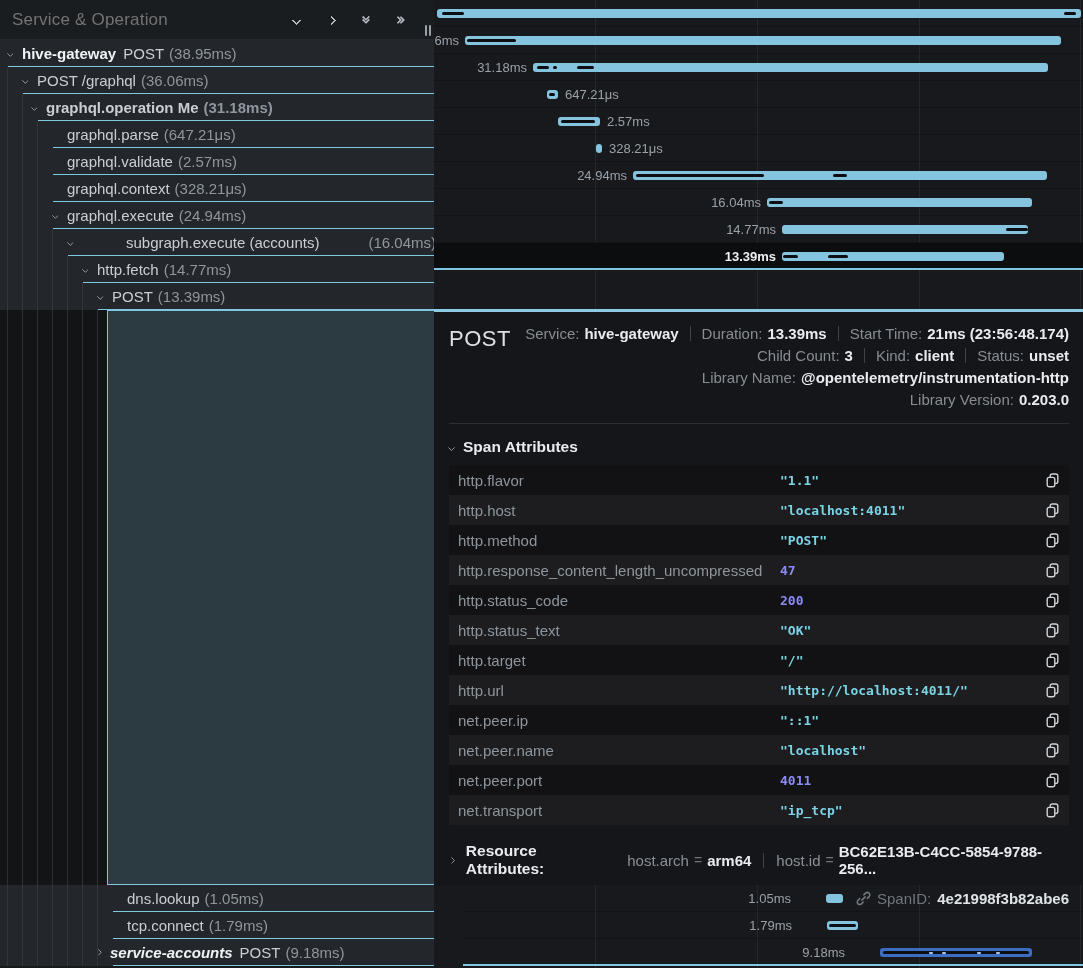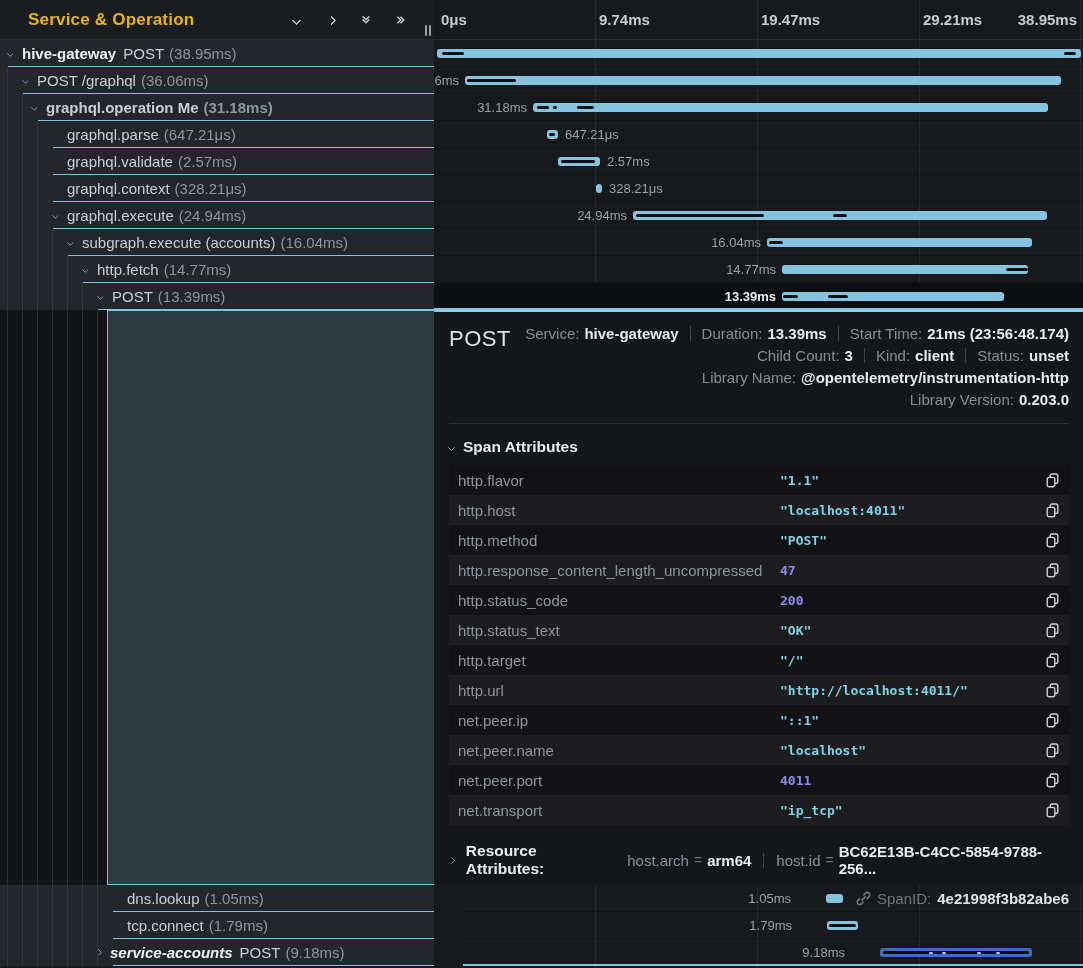--- a/index.html
+++ b/index.html
@@ -8,21 +8,21 @@
     position:relative; width:1083px; height:968px; overflow:hidden;
     background:#17191c; font-family:"Liberation Sans", sans-serif;
     -webkit-font-smoothing:antialiased;
   }
   
   .left-panel { position:absolute; left:0; top:0; width:434px; height:968px; background:#17191b; overflow:hidden; }
   .left-header {
     position:relative; height:40px; background:#1a1d20; border-bottom:1px solid #26292d;
     display:flex; align-items:center;
   }
-  .left-header .title { font-size:17px; font-weight:700; color:#eab308; padding-left:28px; letter-spacing:.2px; }
+  .left-header .title { font-size:17px; font-weight:400; color:#737373; padding-left:12px; letter-spacing:.2px; }
   .hdr-icons { position:absolute; right:26px; top:0; height:40px; display:flex; align-items:center; gap:21px; }
   .hdr-icon { display:flex; align-items:center; justify-content:center; width:14px; height:14px; cursor:pointer; }
   .chev { display:inline-block; width:7px; height:7px; border-right:2px solid #b6bdc5; border-bottom:2px solid #b6bdc5; border-radius:1px; }
   .chev.down { transform:rotate(45deg); }
   .chev.right { transform:rotate(-45deg); }
   .dbl { display:flex; flex-direction:column; gap:0px; align-items:center; }
   .dbl .chev { width:6px; height:6px; margin-top:-3px; }
   .dbl.h { flex-direction:row; }
   .dbl.h .chev { margin:0 0 0 -3px; }
   .grip { position:absolute; right:3px; top:25px; display:flex; gap:2px; }
@@ -196,21 +196,21 @@
           <div class="inner" style="padding-left: 53px;">
             <span class="tree-chev">
               <span class="chev down"></span>
             </span>
             <span class="t-name">graphql.execute</span>
             <span class="t-dur">(24.94ms)</span>
           </div>
           <span class="underline" style="left: 53px;"></span>
         </div>
         <div class="tree-row" style="--d: 4;">
-          <div class="inner" style="padding-left: 68px;">
+          <div class="inner" style="padding-left: 68px; gap: 44px;">
             <span class="tree-chev">
               <span class="chev down"></span>
             </span>
             <span class="t-name">subgraph.execute (accounts)</span>
             <span class="t-dur">(16.04ms)</span>
           </div>
           <span class="underline" style="left: 68px;"></span>
         </div>
         <div class="tree-row" style="--d: 5;">
           <div class="inner" style="padding-left: 83px;">
@@ -266,27 +266,20 @@
         </div>
       </div>
   </div>
 
   <div class="timeline-panel">
     <div id="gridlines">
         <div class="gridline" style="left: 161px;"></div>
         <div class="gridline" style="left: 323px;"></div>
         <div class="gridline" style="left: 485px;"></div>
         <div class="gridline" style="left: 646px;"></div>
-      </div>
-    <div class="tl-header" id="tl-header">
-        <div class="tick" style="left: 7px;">0μs</div>
-        <div class="tick" style="left: 165px;">9.74ms</div>
-        <div class="tick" style="left: 327px;">19.47ms</div>
-        <div class="tick" style="left: 489px;">29.21ms</div>
-        <div class="tick" style="right: 6px;">38.95ms</div>
       </div>
     <div id="tl-rows-top">
         <div class="tl-row">
           <div class="bar" style="left: 3px; width: 644px;"></div>
           <div class="bar-dash" style="left: 8px; width: 22px;"></div>
           <div class="bar-dash" style="left: 630px; width: 12px;"></div>
         </div>
         <div class="tl-row">
           <div class="bar" style="left: 31px; width: 596px;"></div>
           <div class="bar-dash" style="left: 33px; width: 49px;"></div>

